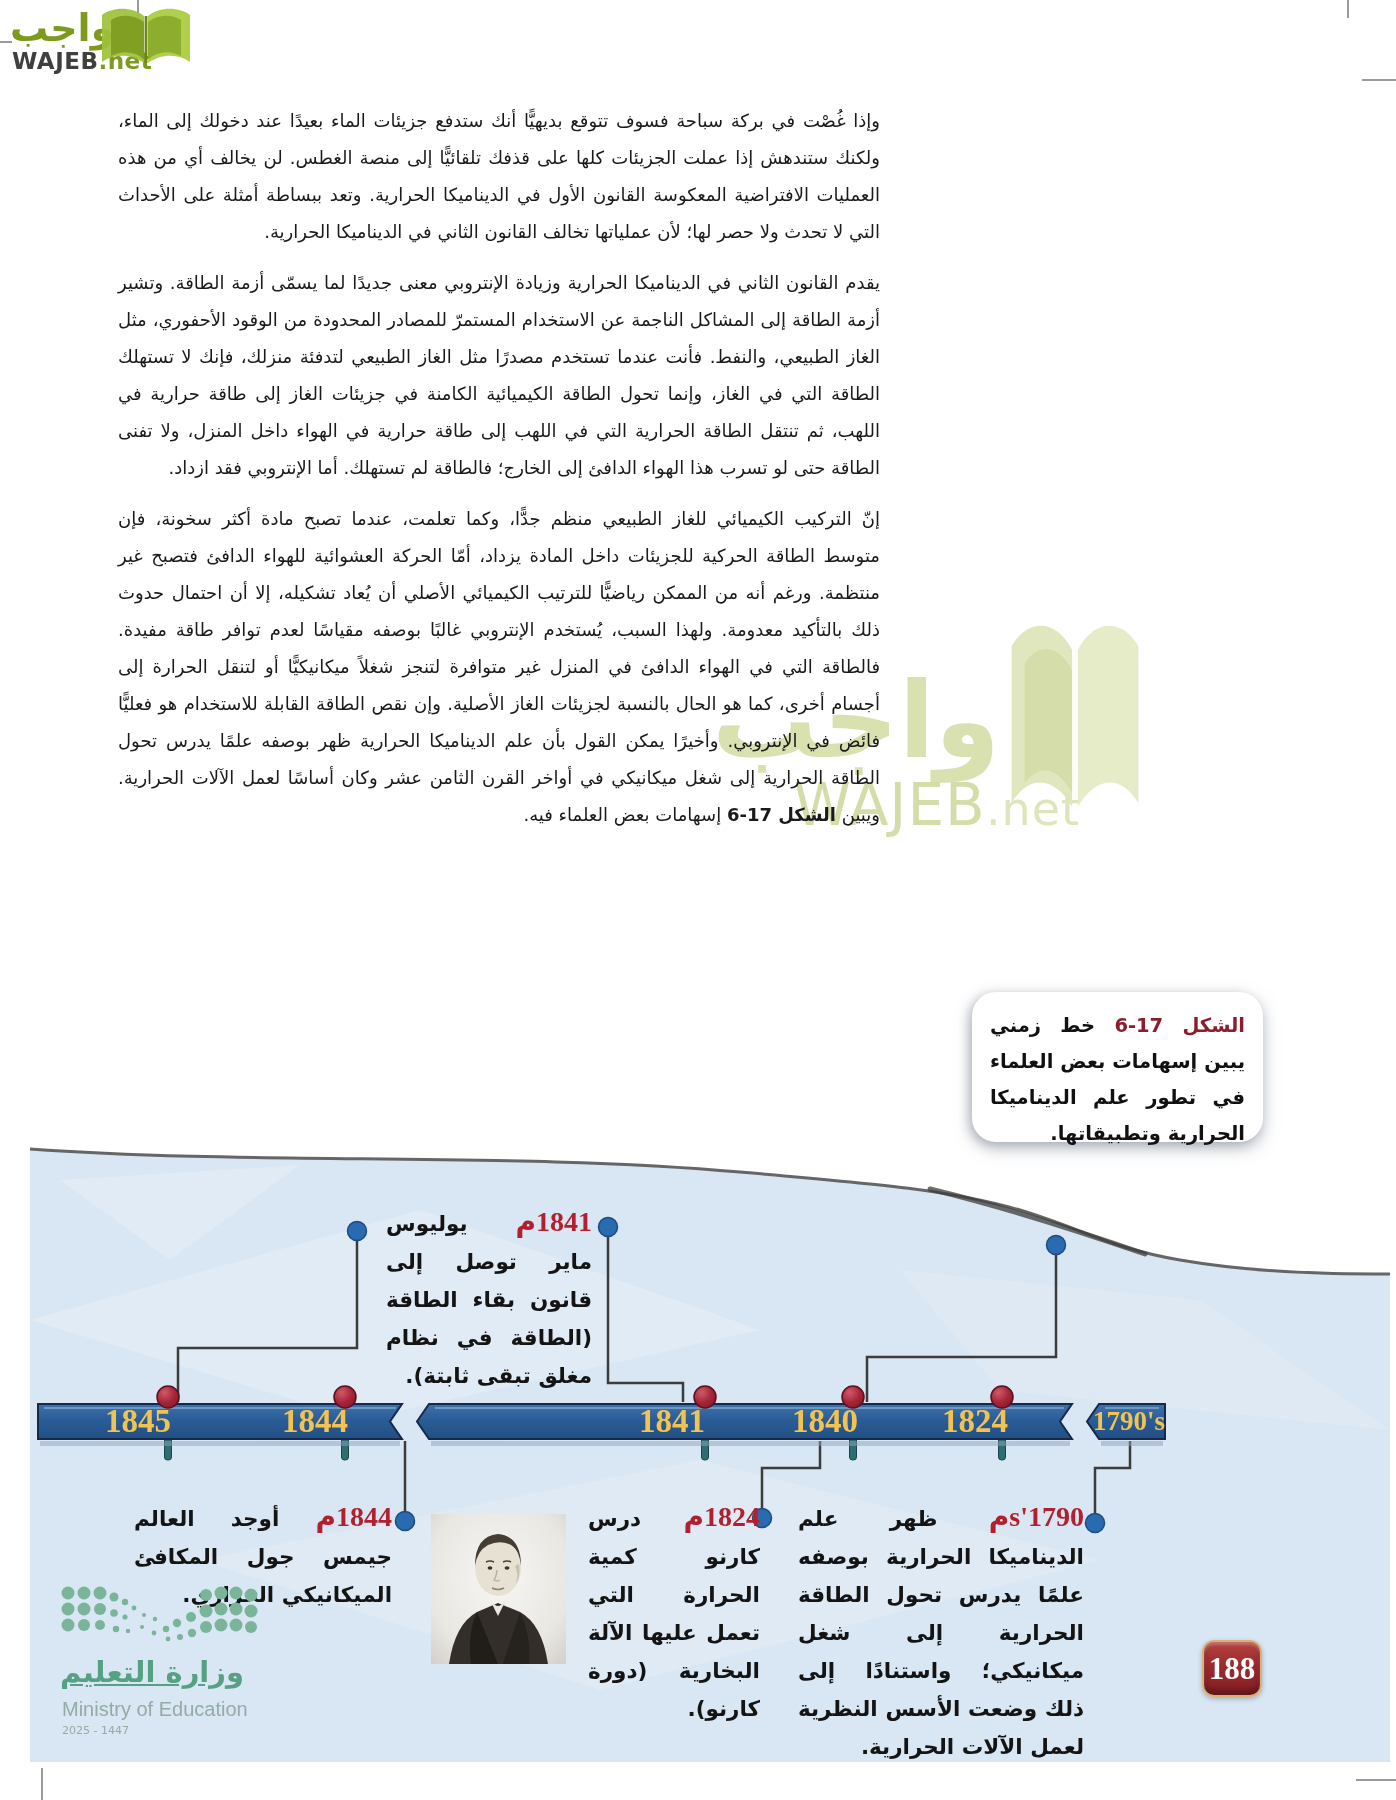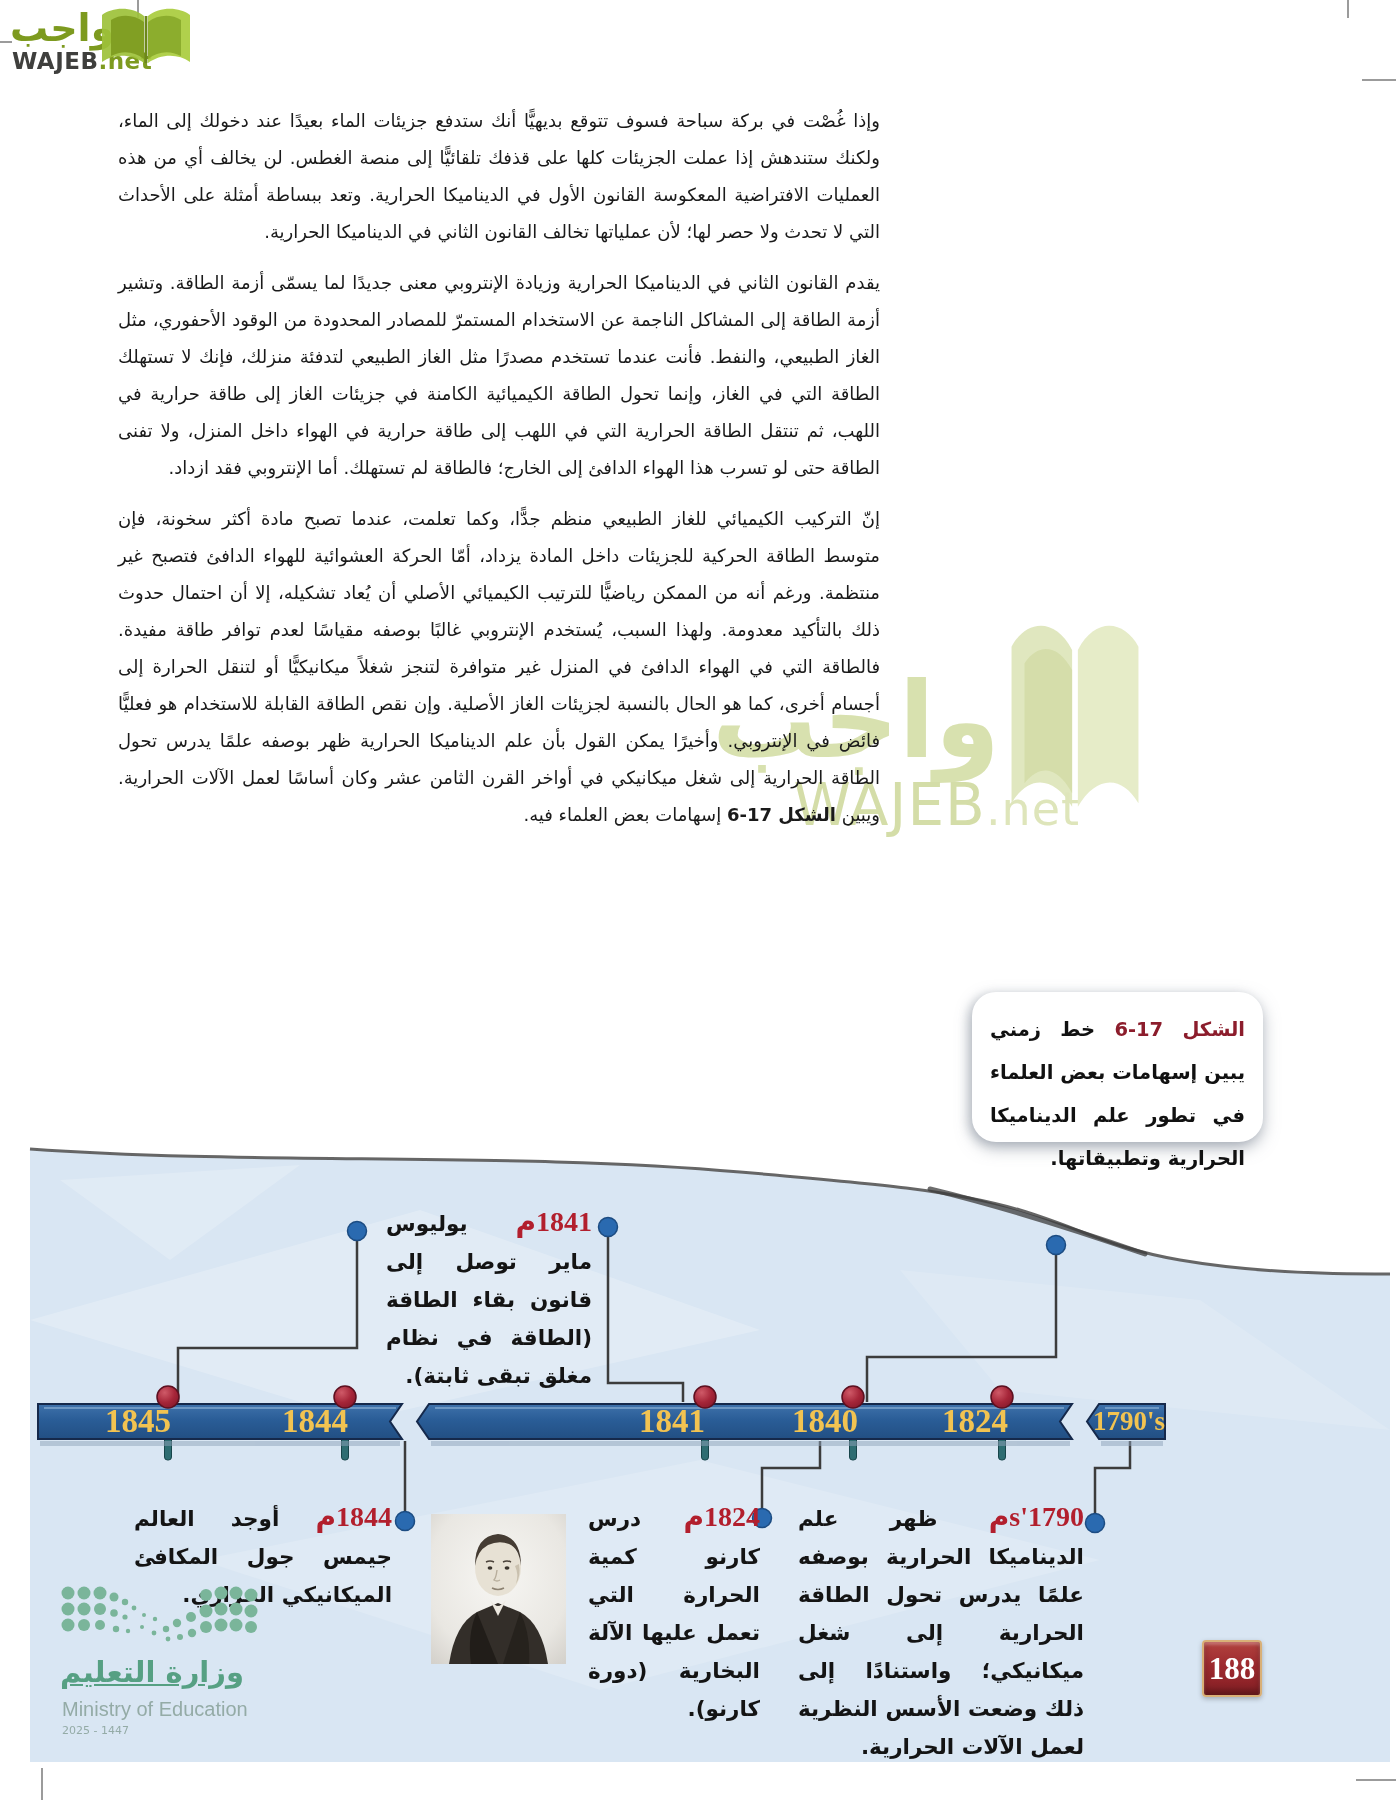--- a/index.html
+++ b/index.html
@@ -18,21 +18,21 @@
   .wm-latin{position:absolute;right:70px;top:161px;font-size:58px;font-weight:normal;letter-spacing:1px;color:#c6d28b;text-align:right;}
   .wm-latin .n{color:#d3dda4;font-size:46px;}
   
   .article{position:absolute;left:118px;top:102px;width:762px;z-index:1;
            direction:rtl;text-align:justify;font-size:18px;line-height:37px;}
   .article p{margin:0 0 14px 0;}
   .bold-ref{font-weight:bold;}
   
   .caption-box{position:absolute;left:972px;top:992px;width:291px;height:150px;background:#ffffff;
                border-radius:24px;box-shadow:0 6px 16px rgba(110,120,135,.5), -4px 2px 10px rgba(120,130,145,.28);
-               z-index:2;direction:rtl;text-align:justify;font-weight:bold;font-size:19.5px;line-height:43px;
+               z-index:2;direction:rtl;text-align:justify;font-weight:bold;font-size:19.5px;line-height:36px;
                padding:16px 18px 0 18px;box-sizing:border-box;color:#111;}
   .caption-label{color:#8c1d2c;}
   
   .tl-svg{position:absolute;left:0;top:0;z-index:1;}
   .bar-year{font-family:"Liberation Serif",serif;font-weight:bold;fill:#f2c351;}
   
   .ev{position:absolute;z-index:3;direction:rtl;text-align:justify;
       font-size:21.5px;font-weight:bold;line-height:38px;color:#141414;}
   .ev .yr{color:#b21f2d;font-size:28px;font-family:"Liberation Serif","DejaVu Sans",serif;}
   
@@ -40,21 +40,21 @@
   
   .moe-dots{position:absolute;left:58px;top:1583px;z-index:3;}
   .moe-ar{position:absolute;left:60px;top:1655px;width:200px;font-size:29px;font-weight:bold;color:#56a083;
           direction:rtl;text-align:left;z-index:3;text-decoration:underline;}
   .moe-en{position:absolute;left:62px;top:1698px;font-size:20px;color:#94aba6;z-index:3;
           font-family:Liberation Sans, sans-serif;}
   .moe-years{position:absolute;left:62px;top:1724px;font-size:11px;color:#94aba6;z-index:3;}
   
   .page-badge{position:absolute;left:1202px;top:1640px;width:60px;height:57px;z-index:4;
               background:linear-gradient(180deg,#b2423e 0%,#9d2a2f 45%,#851f24 100%);
-              border:2px solid #d9b077;border-radius:4px;box-sizing:border-box;
+              border:2px solid #d9b077;border-radius:12px;box-sizing:border-box;
               box-shadow:inset 0 3px 3px rgba(255,255,255,.25), inset 0 -5px 7px rgba(0,0,0,.3), 0 2px 5px rgba(0,0,0,.25);
               color:#fff;font-family:"Liberation Serif",serif;font-weight:bold;font-size:31px;
               display:flex;align-items:center;justify-content:center;}
 </style>
 </head>
 <body>
 
 <div class="page">
 
   <div class="mark" style="left:137px;top:0;width:2px;height:18px;"></div>

